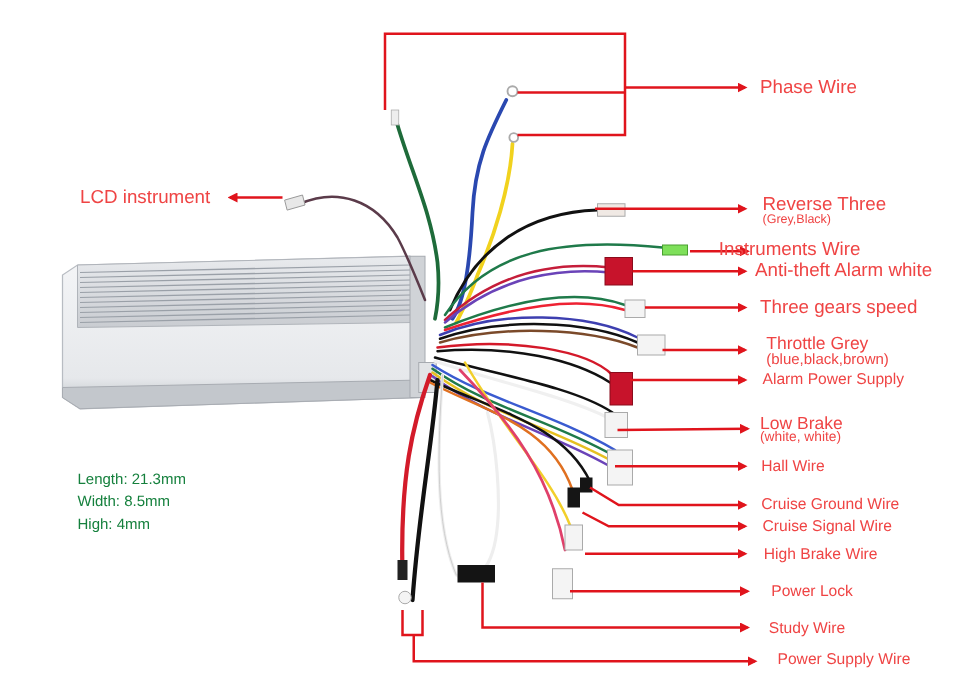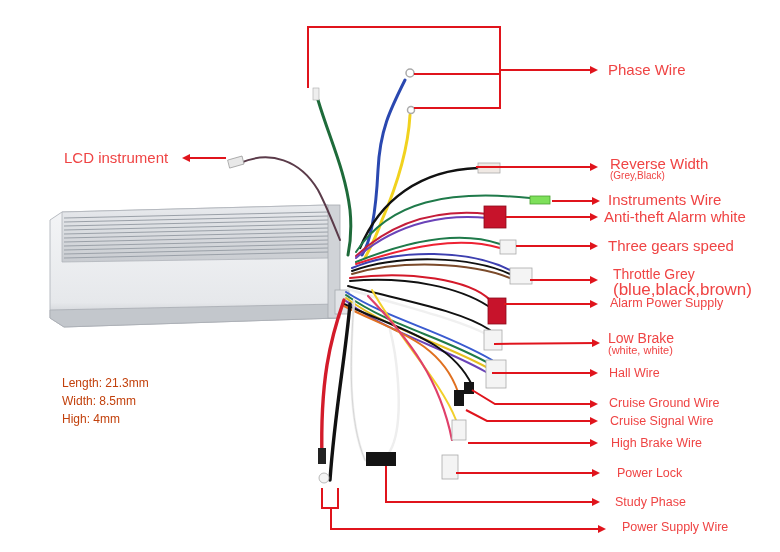--- a/index.html
+++ b/index.html
@@ -4,21 +4,21 @@
   <style>
     html, body { margin: 0; padding: 0; background: #ffffff; }
     body { width: 780px; height: 552px; position: relative; overflow: hidden; font-family: "Liberation Sans", sans-serif; }
     #stage { position: absolute; left: 0; top: 0; width: 780px; height: 552px; }
     .lbl { position: absolute; color: #ef4444; font-family: Liberation Sans, sans-serif; white-space: nowrap; line-height: 1; }
     .lbl .main { display: block; }
     .lbl .sub { display: block; font-size: 10px; margin-top: 0px; }
     .big { font-size: 15px; }
     .mid { font-size: 14px; }
     .sml { font-size: 12.5px; }
-    .spec { position: absolute; left: 62px; color: #c2410c; font-size: 12px; font-family: "Liberation Sans", sans-serif; }
+    .spec { position: absolute; left: 62px; color: #15803d; font-size: 12px; font-family: "Liberation Sans", sans-serif; }
   </style>
 </head>
 <body>
 
 <div id="stage">
   <svg width="780" height="552" viewBox="0 0 780 552" xmlns="http://www.w3.org/2000/svg">
     <defs>
       <linearGradient id="boxTop" x1="0" y1="0" x2="0" y2="1">
         <stop offset="0" stop-color="#e9ebee"></stop>
         <stop offset="1" stop-color="#c9ccd1"></stop>
@@ -156,35 +156,35 @@
     <div class="spec" style="top:376px;">Length: 21.3mm</div>
     <div class="spec" style="top:394px;">Width: 8.5mm</div>
     <div class="spec" style="top:412px;">High: 4mm</div>
   </div>
 
   
   <div class="lbl big" style="left:608px; top:62px;">
     <span class="main">Phase Wire</span>
   </div>
   <div class="lbl big" style="left:610px; top:156px;">
-    <span class="main">Reverse Width</span>
+    <span class="main">Reverse Three</span>
     <span class="sub">(Grey,Black)</span>
   </div>
-  <div class="lbl big" style="left:608px; top:192px;">
+  <div class="lbl big" style="left:575px; top:192px;">
     <span class="main">Instruments Wire</span>
   </div>
   <div class="lbl big" style="left:604px; top:209px;">
     <span class="main">Anti-theft Alarm white</span>
   </div>
   <div class="lbl big" style="left:608px; top:238px;">
     <span class="main">Three gears speed</span>
   </div>
   <div class="lbl mid" style="left:613px; top:267px;">
     <span class="main">Throttle Grey</span>
-    <span class="sub" style="font-size:17px;">(blue,black,brown)</span>
+    <span class="sub" style="font-size:12px;">(blue,black,brown)</span>
   </div>
   <div class="lbl sml" style="left:610px; top:297px;">
     <span class="main">Alarm Power Supply</span>
   </div>
   <div class="lbl mid" style="left:608px; top:331px;">
     <span class="main">Low Brake</span>
     <span class="sub" style="font-size:11px;">(white, white)</span>
   </div>
   <div class="lbl sml" style="left:609px; top:367px;">
     <span class="main">Hall Wire</span>
@@ -195,18 +195,18 @@
   <div class="lbl sml" style="left:610px; top:415px;">
     <span class="main">Cruise Signal Wire</span>
   </div>
   <div class="lbl sml" style="left:611px; top:437px;">
     <span class="main">High Brake Wire</span>
   </div>
   <div class="lbl sml" style="left:617px; top:467px;">
     <span class="main">Power Lock</span>
   </div>
   <div class="lbl sml" style="left:615px; top:496px;">
-    <span class="main">Study Phase</span>
+    <span class="main">Study Wire</span>
   </div>
   <div class="lbl sml" style="left:622px; top:521px;">
     <span class="main">Power Supply Wire</span>
   </div>
 </div>
 
 </body></html>

